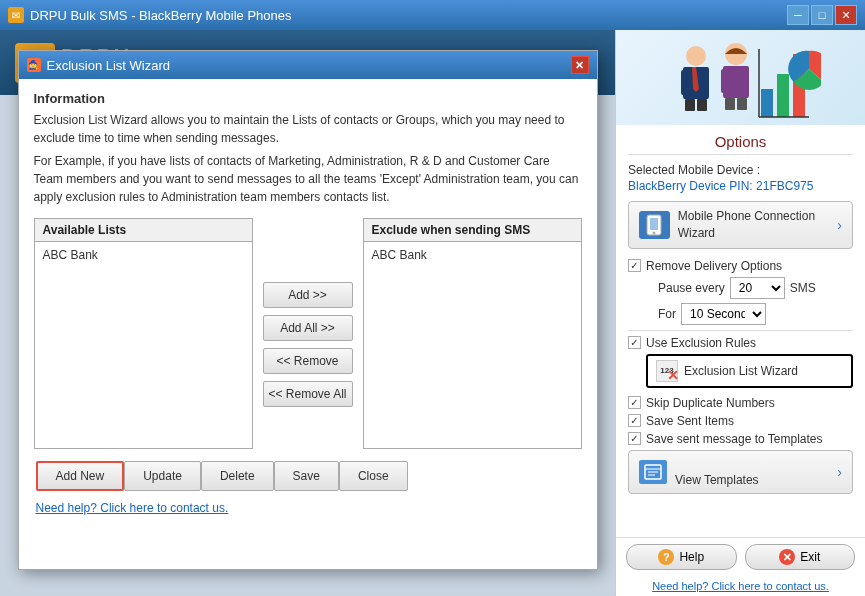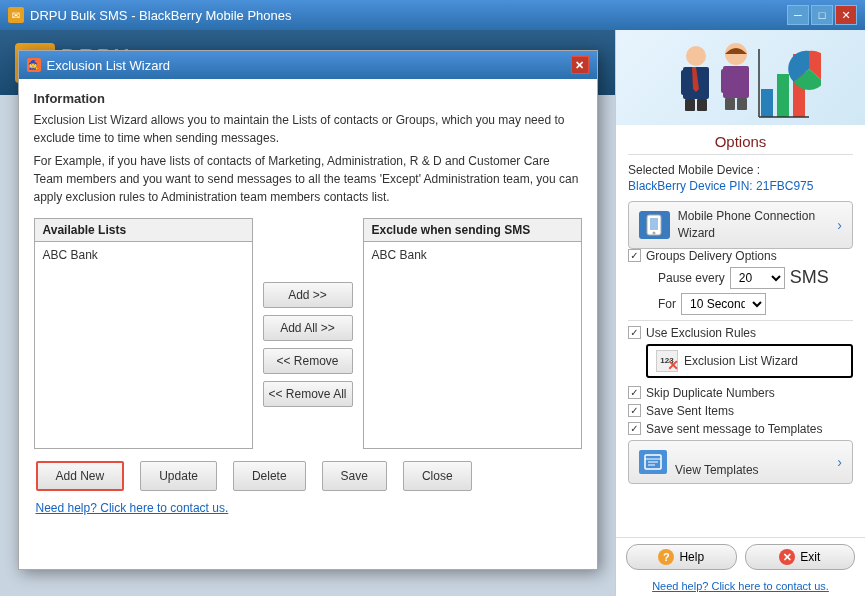--- a/index.html
+++ b/index.html
@@ -241,21 +241,21 @@
       font-size: 12px;
       cursor: pointer;
       color: #333;
       display: flex;
       align-items: center;
       justify-content: center;
     }
 
     .bottom-buttons {
       display: flex;
-      gap: 16px;
+      gap: 0;
       margin-bottom: 10px;
       padding: 0 2px;
     }
     .bottom-btn {
       height: 30px;
       padding: 0 18px;
       background: linear-gradient(to bottom, #f8f8f8, #e0e0e0);
       border: 1px solid #aaa;
       border-radius: 2px;
       font-size: 12px;
@@ -322,20 +322,21 @@
 
     
     .mobile-wizard-btn {
       display: flex;
       align-items: center;
       gap: 8px;
       background: linear-gradient(to bottom, #f8f8f8, #e8e8e8);
       border: 1px solid #bbb;
       border-radius: 4px;
       padding: 6px 10px;
+      margin-bottom: 10px;
       cursor: pointer;
       width: 100%;
     }
     .mobile-icon {
       width: 36px;
       height: 28px;
       background: #3a7abf;
       border-radius: 3px;
       display: flex;
       align-items: center;
@@ -381,21 +382,21 @@
     .inline-select {
       height: 22px;
       border: 1px solid #aaa;
       background: white;
       font-size: 12px;
       padding: 0 4px;
       width: 55px;
     }
 
     .sms-label {
-      font-size: 18px;
+      font-size: 12px;
       color: #333;
     }
 
     .exclusion-list-btn {
       display: flex;
       align-items: center;
       gap: 6px;
       background: white;
       border: 2px solid #000000;
       border-radius: 3px;
@@ -680,21 +681,21 @@
             <circle cx="10" cy="19" r="1.5" fill="#aaa"></circle>
           </svg>
         </div>
         <span class="mobile-wizard-label">Mobile Phone
 Connection  Wizard</span>
         <span class="arrow-icon">›</span>
       </div>
 
       <div class="option-row">
         <div class="checkbox">✓</div>
-        <span class="option-row-label">Groups Delivery Options</span>
+        <span class="option-row-label">Remove Delivery Options</span>
       </div>
 
       <div class="sub-option-row">
         <span class="option-row-label">Pause every</span>
         <select class="inline-select">
           <option>20</option>
           <option>30</option>
           <option>60</option>
         </select>
         <span class="sms-label">SMS</span>

